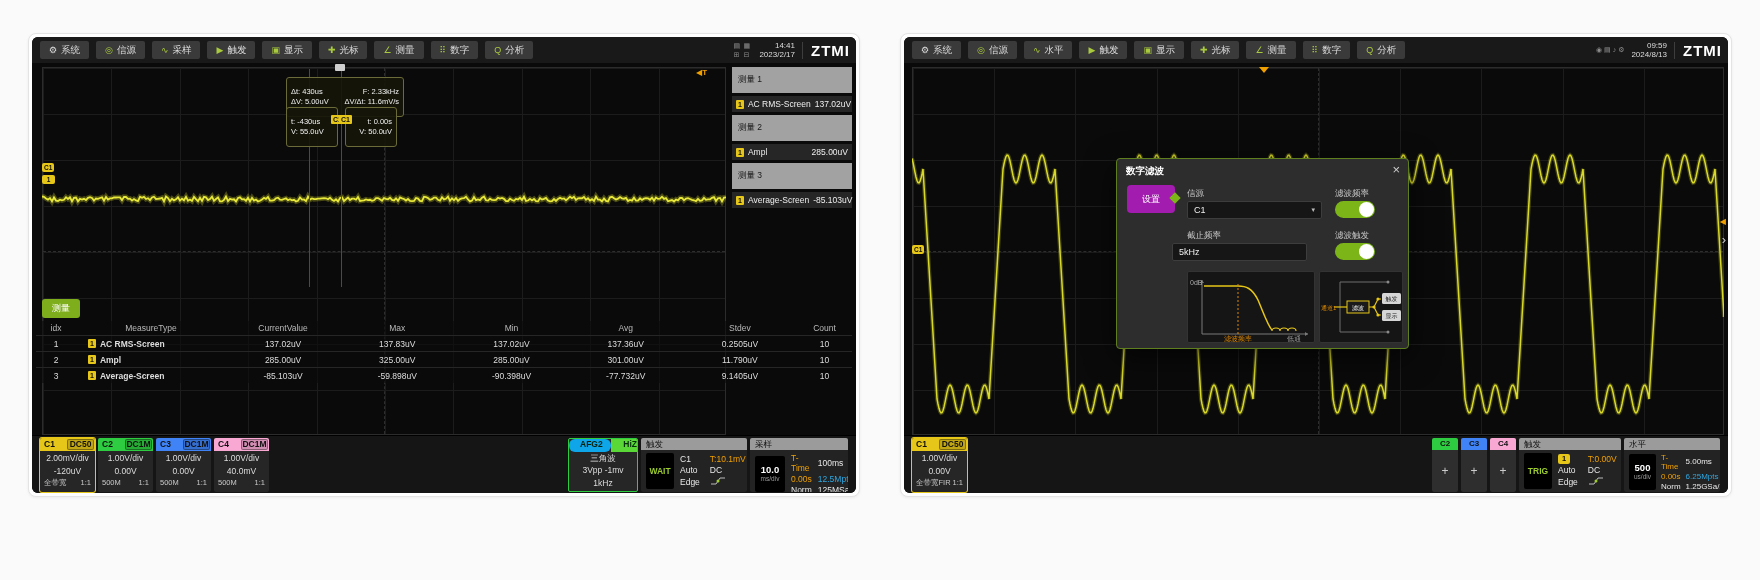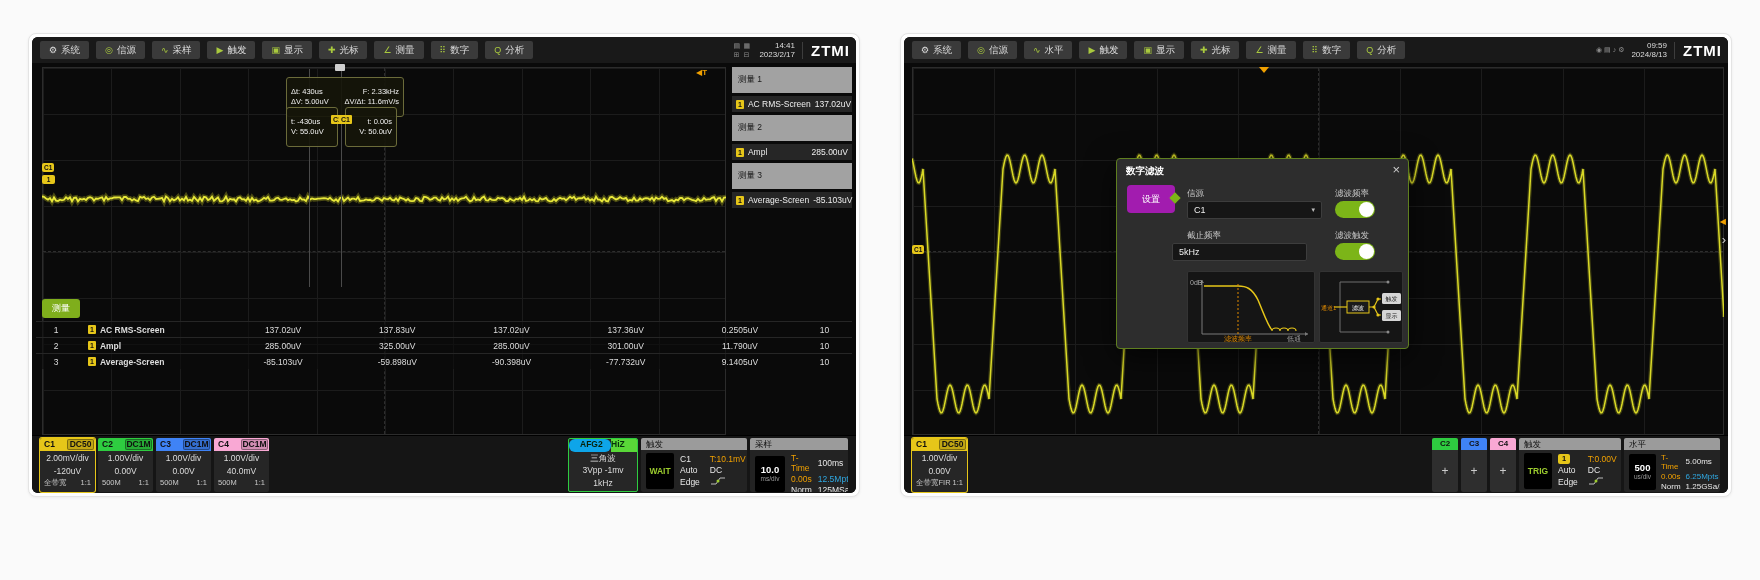--- a/index.html
+++ b/index.html
@@ -71,21 +71,21 @@
   .ch.active { box-shadow:0 0 0 1px #e6c619; }
   .ch .hd { height:13px; display:flex; font-weight:bold; font-size:8.5px; color:#101010; }
   .ch .hd .id { flex:1; display:flex; align-items:center; padding-left:4px; }
   .ch .hd .cp { width:27px; display:flex; align-items:center; justify-content:center; background:rgba(0,0,0,.16); border:1px solid rgba(0,0,0,.35); border-radius:2px; margin:1px; }
   .hd-c1 { background:#e6c619; } .hd-c2 { background:#2ecc40; } .hd-c3 { background:#3f83f6; } .hd-c4 { background:#f9a8d4; }
   .ch .ln { text-align:center; line-height:12px; margin-top:1px; }
   .ch .ft { display:flex; justify-content:space-between; padding:0 4px; font-size:7.5px; color:#c9c9c9; margin-top:1px; }
   .afg { width:70px; height:54px; border:1px solid #2ecc40; border-radius:2px; background:#262626; overflow:hidden; font-size:8.5px; color:#ddd; margin-left:auto; flex:0 0 auto; }
   .afg .hd { display:flex; height:13px; font-size:8.5px; font-weight:bold; }
   .afg .hd .a { flex:1; background:#0ea5e9; color:#07230b; padding-left:11px;border-radius:6px; }
-  .afg .hd .b { width:26px; background:#59d838; color:#06310c; text-align:left; }
+  .afg .hd .b { width:26px; background:#59d838; color:#06310c; text-align:right; }
   .afg .ln { text-align:center; line-height:12.5px; }
   .panelbox { height:54px; background:#232323; border-radius:2px; overflow:hidden; flex:0 0 auto; }
   .panelbox .ttl { height:12px; background:#9b9b9b; color:#111; font-size:8.5px; padding:0 5px; line-height:12px; }
   .panelbox .bd { display:flex; align-items:center; gap:6px; padding:3px 5px; }
   .blackbox { width:30px; height:36px; background:#000; border-radius:2px; display:flex; flex-direction:column; align-items:center; justify-content:center; flex:0 0 auto; }
   .status-green { color:#9ccc2e; font-weight:bold; font-size:8.5px; }
   .scaleval { color:#fff; font-weight:bold; font-size:9.5px; line-height:10px; }
   .scaleunit { color:#999; font-size:6.5px; line-height:8px; }
   .trigrid { display:grid; grid-template-columns:auto auto; gap:1px 10px; font-size:8.5px; color:#e8e8e8; align-items:center; }
   .orange { color:#f0a000; } .cyan { color:#2fa7e0; }
@@ -222,20 +222,30 @@
     <div class="mp-h">测量 3</div>
     <div class="mp-v">
           <span class="badge">1</span>
           <span>Average-Screen</span>
           <span class="val">-85.103uV</span>
         </div>
   </div>
 
   <div class="measure-btn">测量</div>
   <div class="mtable">
+    <div class="trow head">
+      <div>idx</div>
+      <div class="ctype">MeasureType</div>
+      <div>CurrentValue</div>
+      <div>Max</div>
+      <div>Min</div>
+      <div>Avg</div>
+      <div>Stdev</div>
+      <div>Count</div>
+    </div>
     <div class="trow">
       <div>1</div>
       <div class="ctype">
             <span class="badge">1</span>
             <span>AC RMS-Screen</span>
           </div>
       <div>137.02uV</div>
       <div>137.83uV</div>
       <div>137.02uV</div>
       <div>137.36uV</div>

